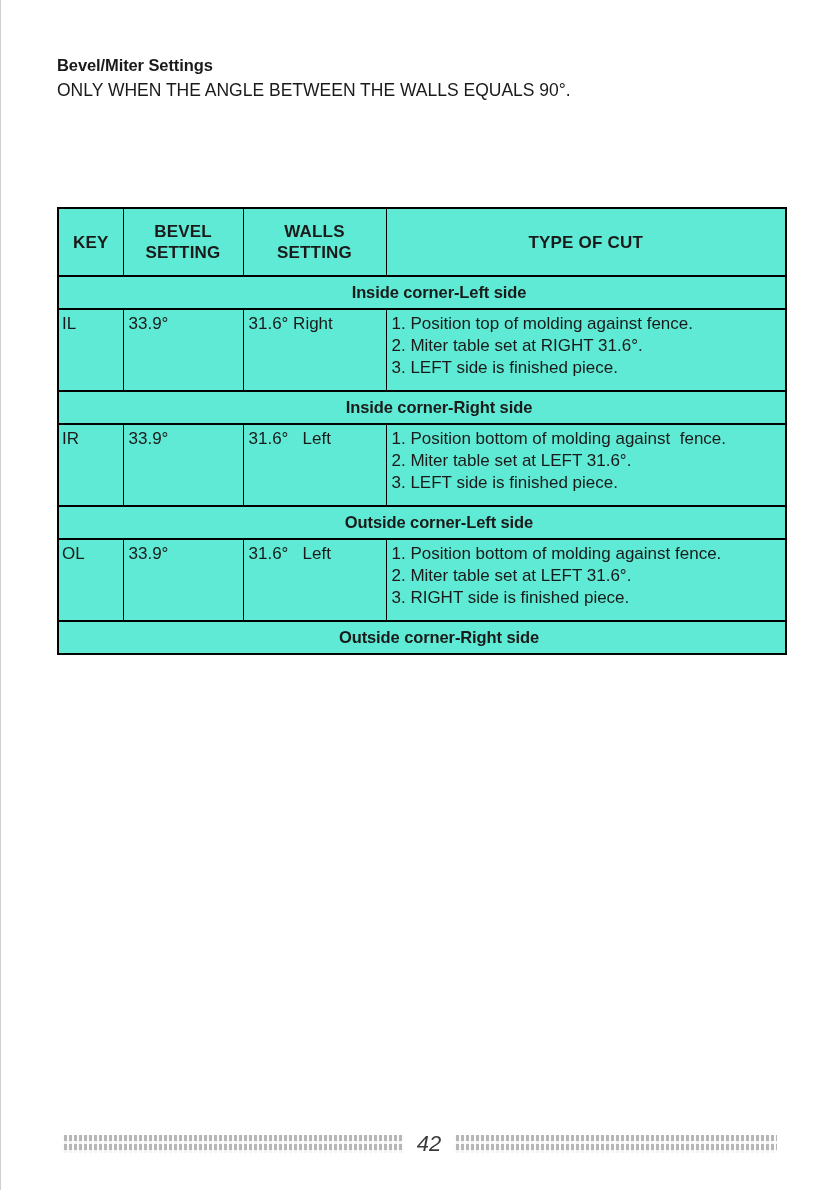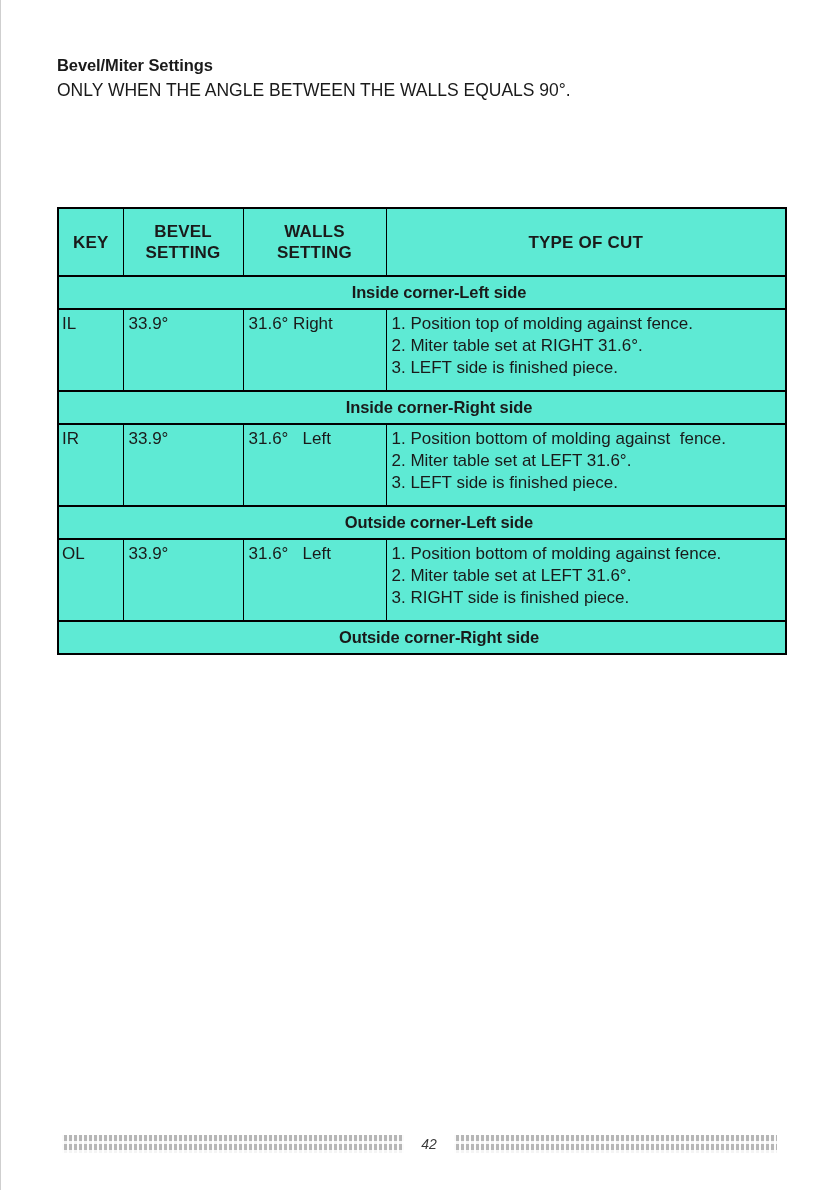--- a/index.html
+++ b/index.html
@@ -156,21 +156,21 @@
         rgba(0,0,0,0) 3px, rgba(0,0,0,0) 9px);
   }
   .footer-bar.left  { left: 0px;   width: 342px; }
   .footer-bar.right { left: 392px; width: 323px; }
   .page-number {
     position: absolute;
     left: 342px;
     top: -2px;
     width: 50px;
     text-align: center;
-    font-size: 14px;
+    font-size: 22px;
     line-height: 22px;
     font-style: italic;
     color: #3a3a3a;
   }
 </style>
 </head>
 <body>
 
 <div class="scan-edge"></div>
 

